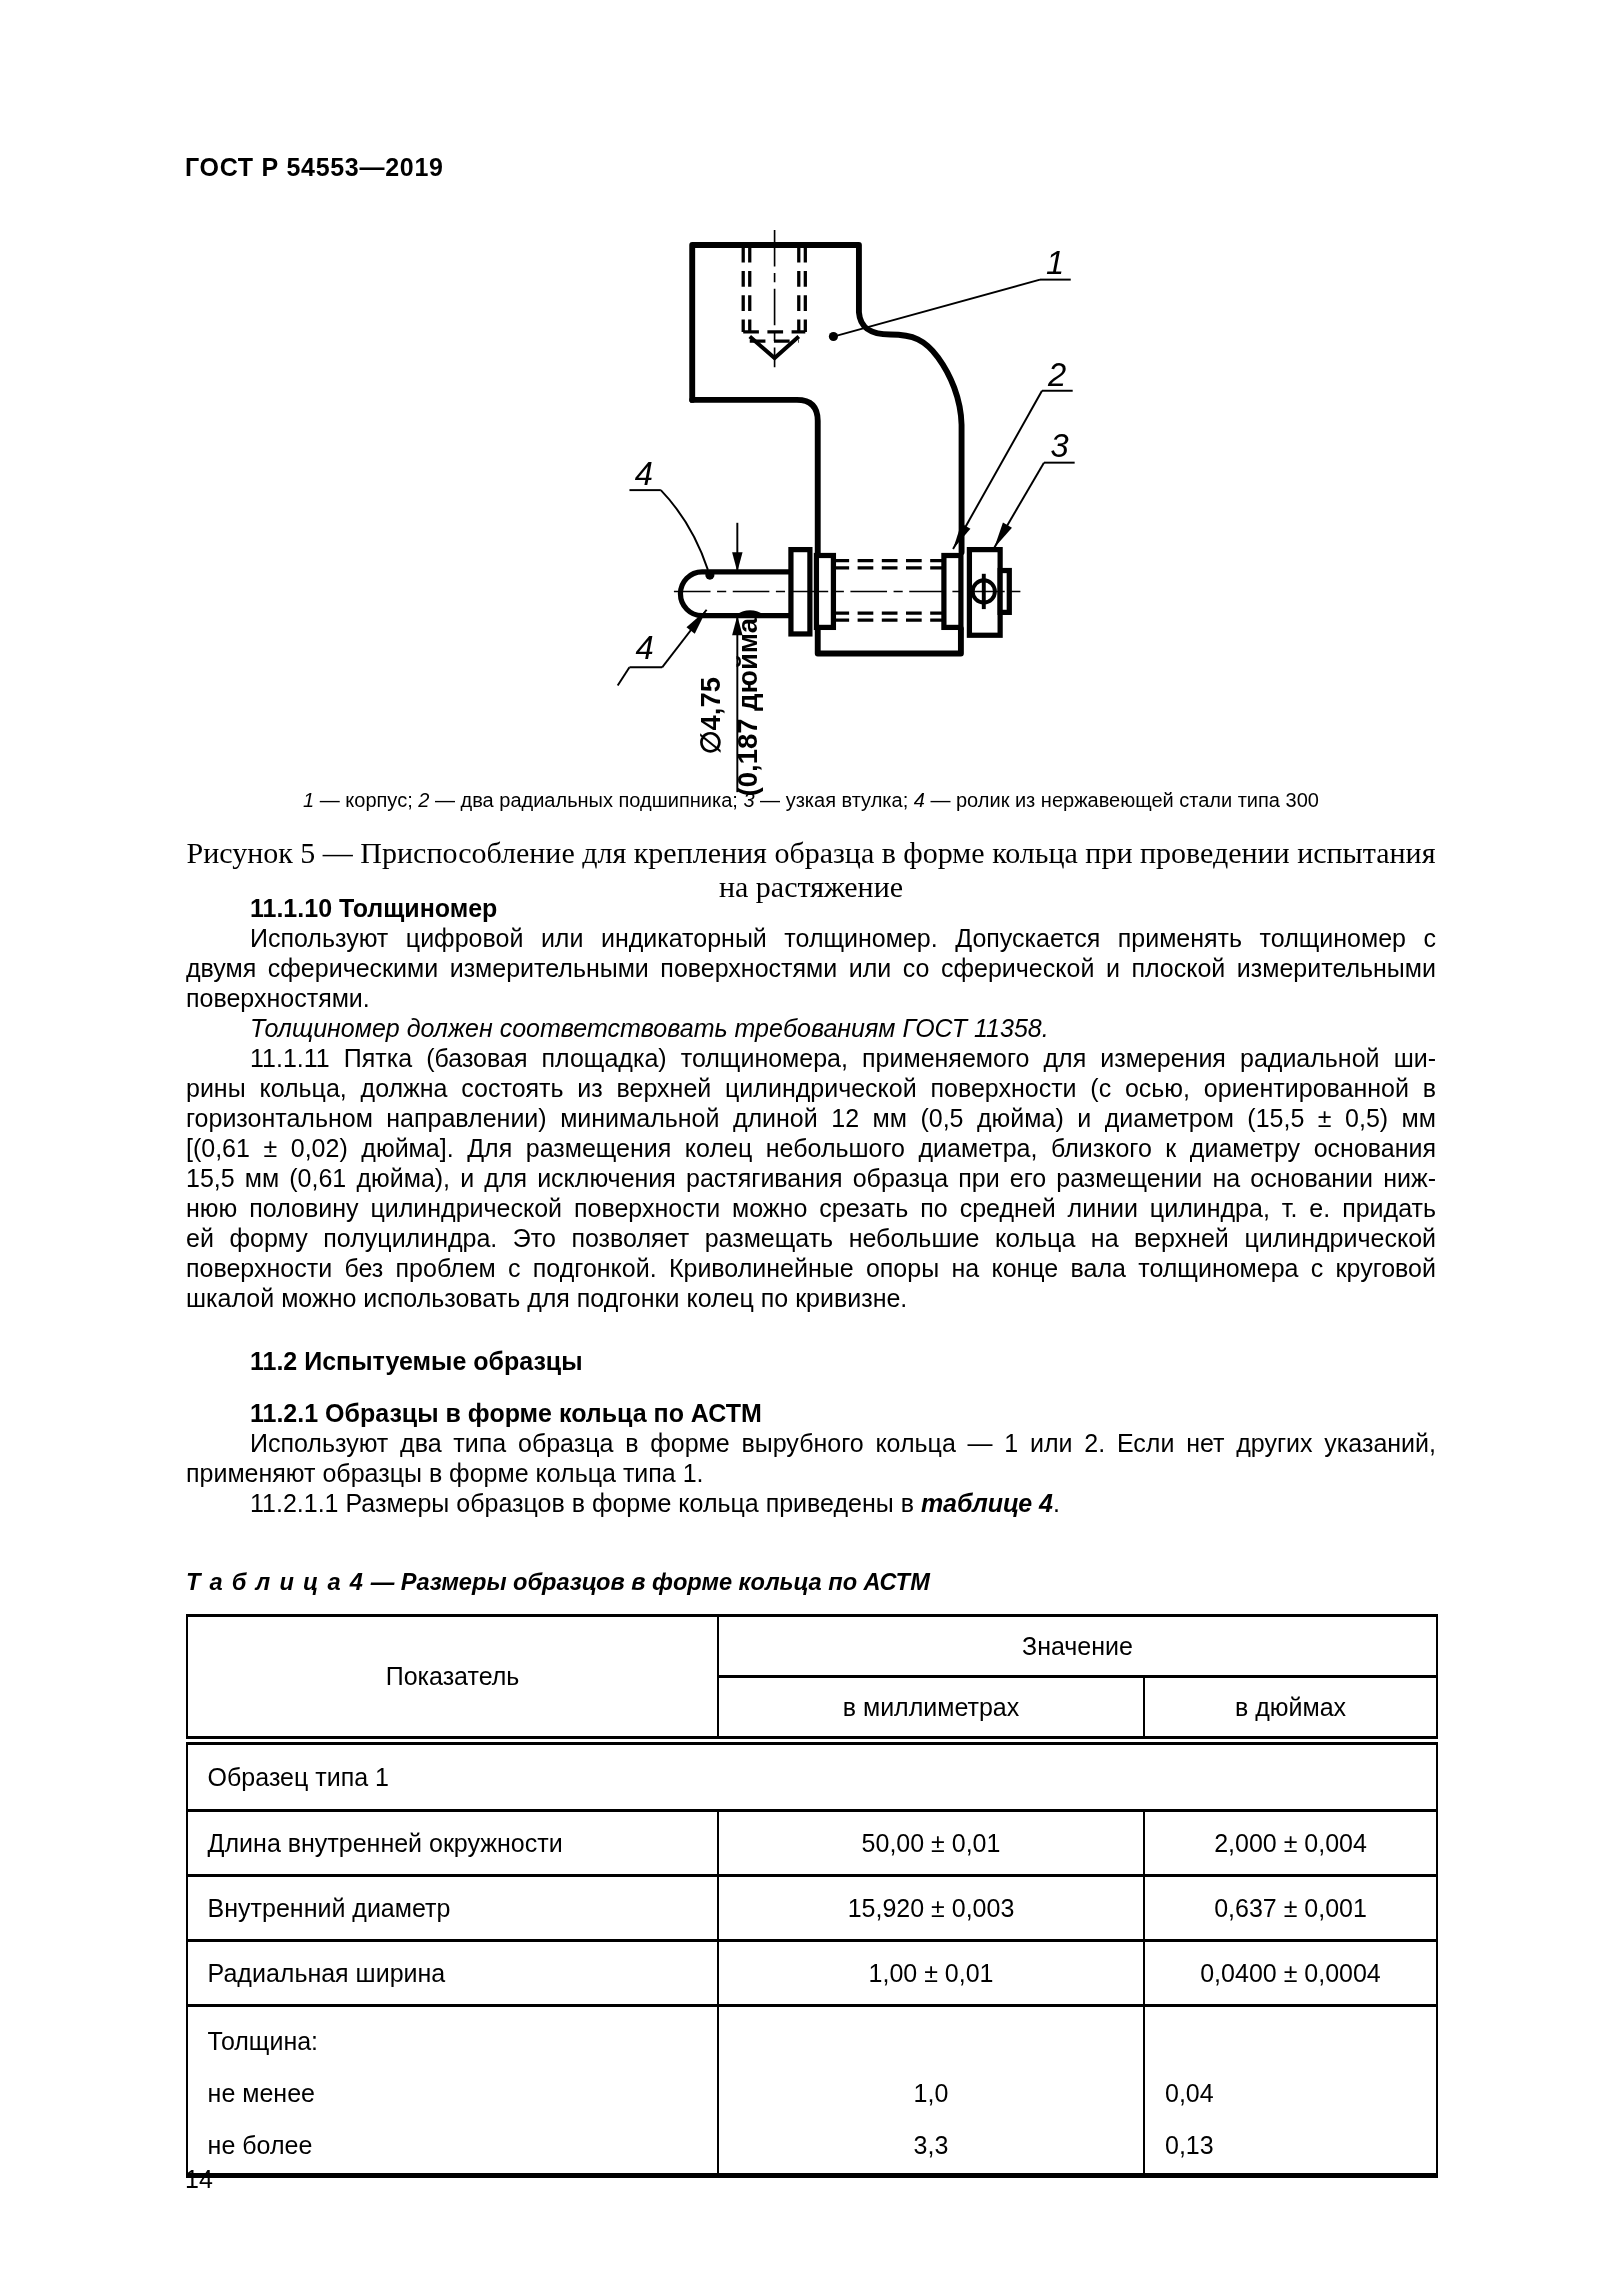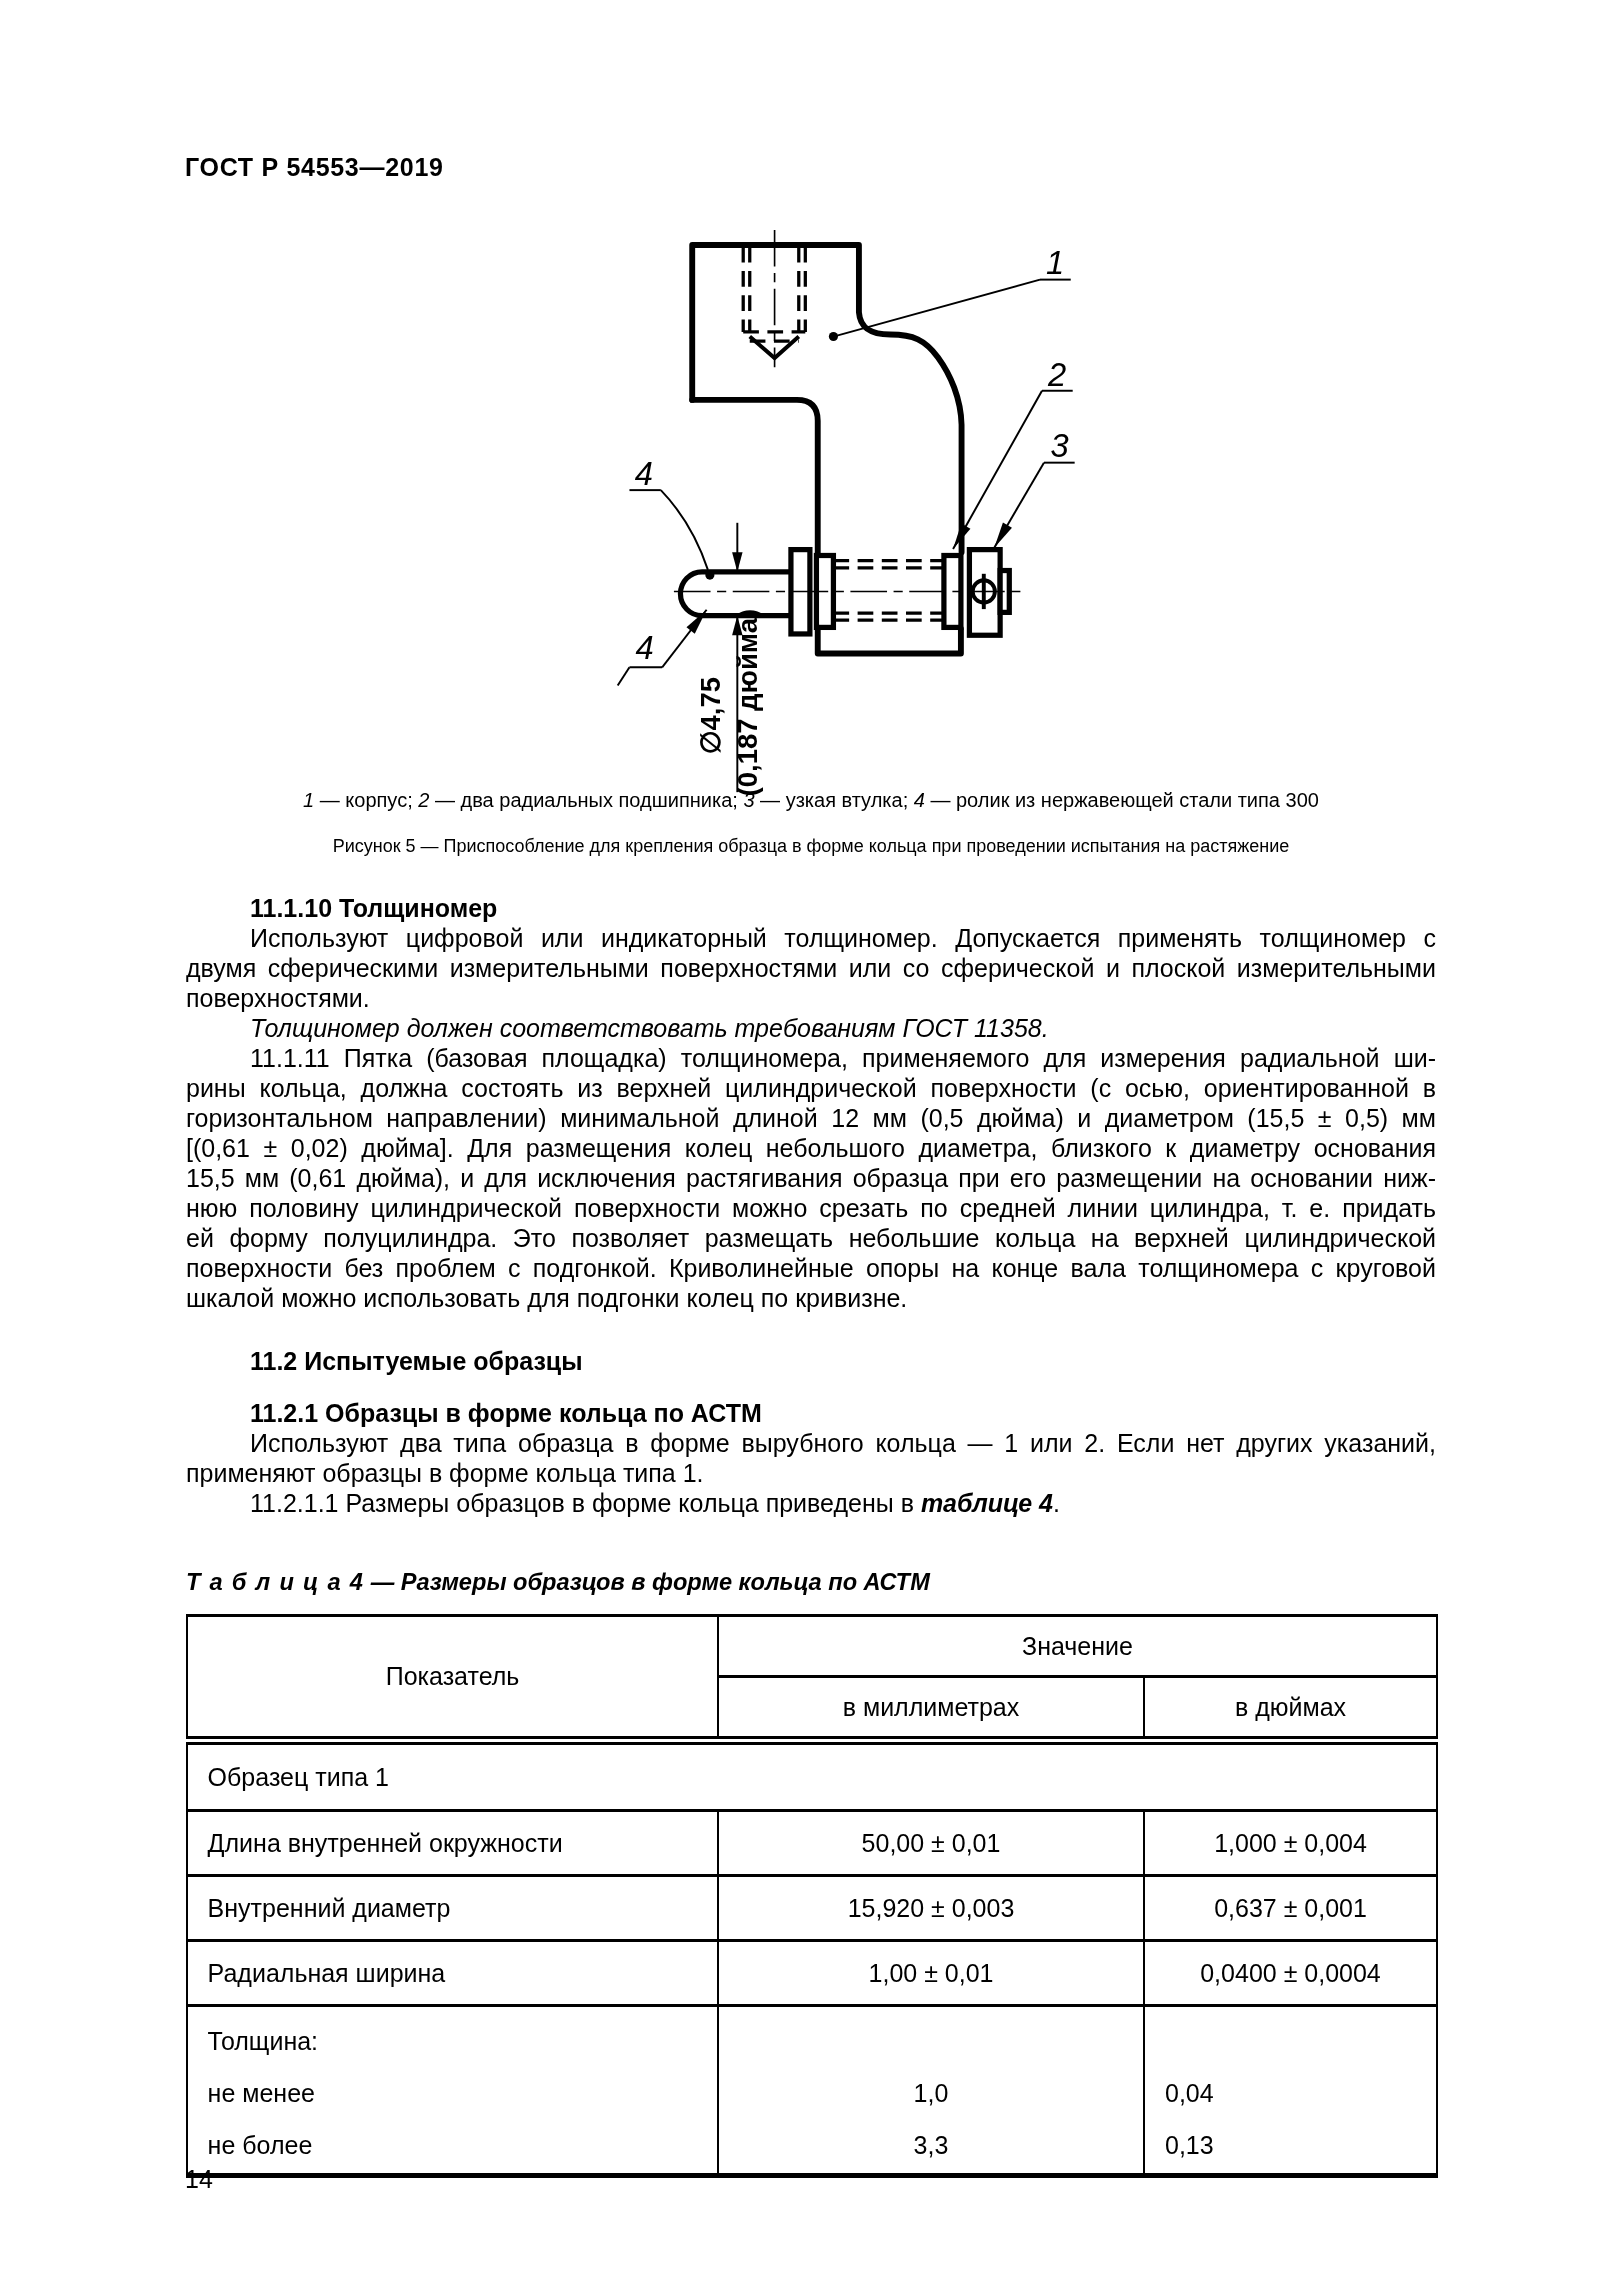--- a/index.html
+++ b/index.html
@@ -8,21 +8,21 @@
     font-family:"Liberation Sans", sans-serif;
   }
   .abs{position:absolute;}
   
   #doc-header{left:185px;top:153px;font-size:25px;font-weight:bold;letter-spacing:0.7px;}
   #page-number{left:185px;top:2165px;font-size:25px;}
   
   #figure-svg{left:602px;top:222px;}
   #figure-legend{left:186px;top:789px;width:1250px;text-align:center;font-size:20px;}
   #figure-legend i{font-style:italic;}
-  #figure-caption{left:186px;top:836px;width:1250px;text-align:center;font-size:18px;}
+  #figure-caption{left:186px;top:836px;width:1250px;text-align:center;font-size:30px;font-family:Liberation Serif, serif;}
   
   #content{left:186px;top:893px;width:1250px;font-size:25px;}
   .ln{line-height:30px;height:30px;white-space:normal;}
   .ln.j{text-align:justify;text-align-last:justify;}
   .ln.ind{text-indent:64px;}
   .ln.h{font-weight:bold;}
   .ln.it{font-style:italic;}
   .ln .bi{font-weight:bold;font-style:italic;}
   .sp1{margin-top:33px;}
   .sp2{margin-top:21.6px;}
@@ -203,21 +203,21 @@
     </thead>
     <tbody>
       <tr>
         <td class="group-cell" colspan="3">Образец типа 1</td>
       </tr>
     </tbody>
     <tbody>
         <tr class="drow">
           <td class="cname">Длина внутренней окружности</td>
           <td class="cmm">50,00 ± 0,01</td>
-          <td class="cin">1,000 ± 0,004</td>
+          <td class="cin">2,000 ± 0,004</td>
         </tr>
         <tr class="drow">
           <td class="cname">Внутренний диаметр</td>
           <td class="cmm">15,920 ± 0,003</td>
           <td class="cin">0,637 ± 0,001</td>
         </tr>
         <tr class="drow">
           <td class="cname">Радиальная ширина</td>
           <td class="cmm">1,00 ± 0,01</td>
           <td class="cin">0,0400 ± 0,0004</td>

